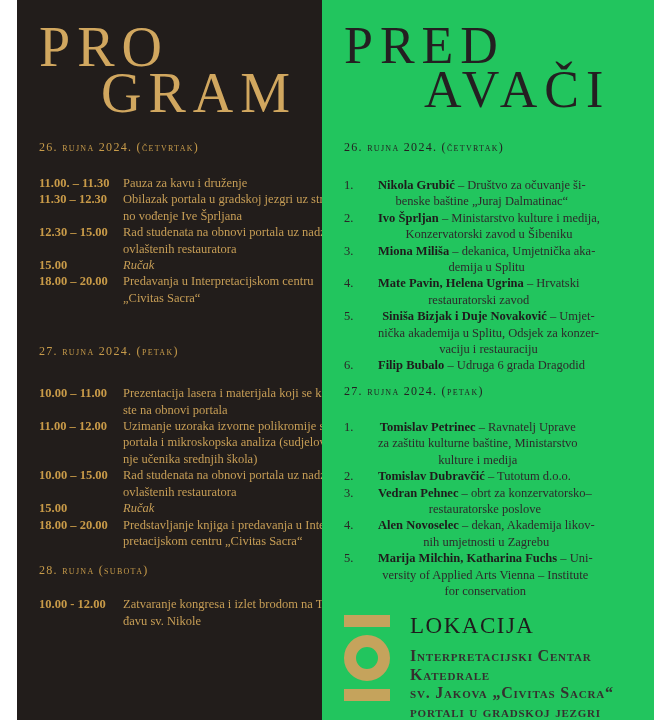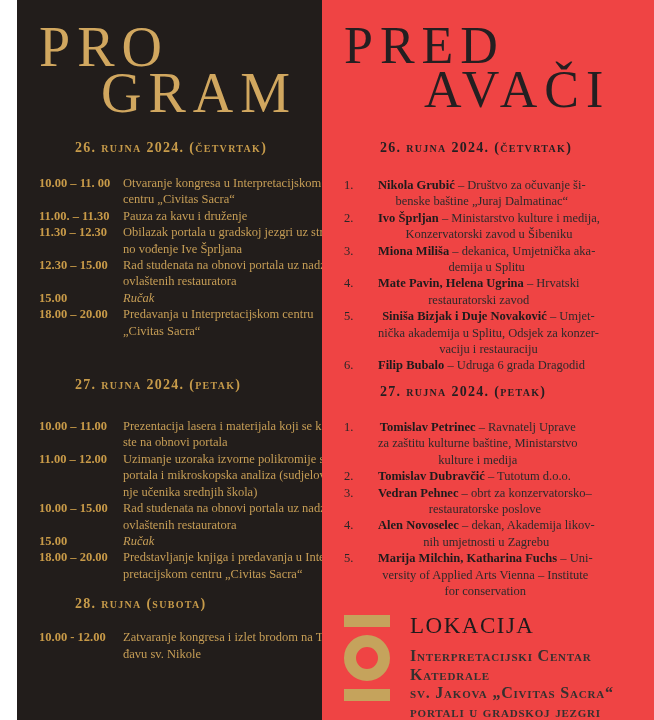--- a/index.html
+++ b/index.html
@@ -1,30 +1,30 @@
 <!DOCTYPE html>
 <html><head>
 <meta charset="utf-8">
 <style>
   * { margin:0; padding:0; box-sizing:border-box; }
   html,body { width:654px; height:720px; }
   body { font-family:"Liberation Serif","DejaVu Serif",serif; background:#ffffff; }
   .page { position:relative; width:654px; height:720px; overflow:hidden; }
   .panel { position:absolute; top:0; height:720px; }
   .panel-left { left:17px; width:322px; background:#221d1b; color:#c79e56; padding:24px 10px 0 22px; }
-  .panel-right { left:322px; width:332px; background:#ef4444; color:#2a2627; padding:24px 8px 0 22px; }
+  .panel-right { left:322px; width:332px; background:#22c55e; color:#2a2627; padding:24px 8px 0 22px; }
 
   .title { font-weight:normal; }
   .panel-left .title { color:#d1a75f; font-size:56px; line-height:46px; letter-spacing:7px; }
   .panel-right .title { color:#241f21; font-size:52px; line-height:44px; letter-spacing:7px; }
   .panel-left .title-l2 { margin-left:62px; }
   .panel-right .title-l2 { margin-left:80px; }
 
-  .day-heading { font-variant:small-caps; font-weight:bold; font-size:14px;
-                 letter-spacing:1.3px; line-height:19px;margin-left:36px; }
+  .day-heading { font-variant:small-caps; font-weight:normal; font-size:12px;
+                 letter-spacing:1.3px; line-height:19px; }
   .panel-left .day-heading { color:#c79b4a; }
   .panel-right .day-heading { color:#241f21; }
   .panel-left .h1 { margin-top:22px; }
   .panel-left .h2 { margin-top:36px; }
   .panel-left .h3 { margin-top:12px; }
   .panel-right .h1 { margin-top:26px; }
   .panel-right .h2 { margin-top:8px; }
 
   .sched { margin-top:18px; }
   .sched.s2 { margin-top:24px; }
@@ -56,25 +56,20 @@
 <div class="page">
 
   <section class="panel panel-left">
     <h1 class="title">
       <div class="title-l1">PRO</div>
       <div class="title-l2">GRAM</div>
     </h1>
 
     <h2 class="day-heading h1">26. rujna 2024. (četvrtak)</h2>
     <div class="sched s1">
-      <div class="srow">
-          <span class="stime">10.00 – 11. 00</span>
-          <span class="sdesc">Otvaranje kongresa u Interpretacijskom
-centru „Civitas Sacra“</span>
-        </div>
       <div class="srow">
           <span class="stime">11.00. – 11.30</span>
           <span class="sdesc">Pauza za kavu i druženje</span>
         </div>
       <div class="srow">
           <span class="stime">11.30 – 12.30</span>
           <span class="sdesc">Obilazak portala u gradskoj jezgri uz struč-
 no vođenje Ive Šprljana</span>
         </div>
       <div class="srow">

